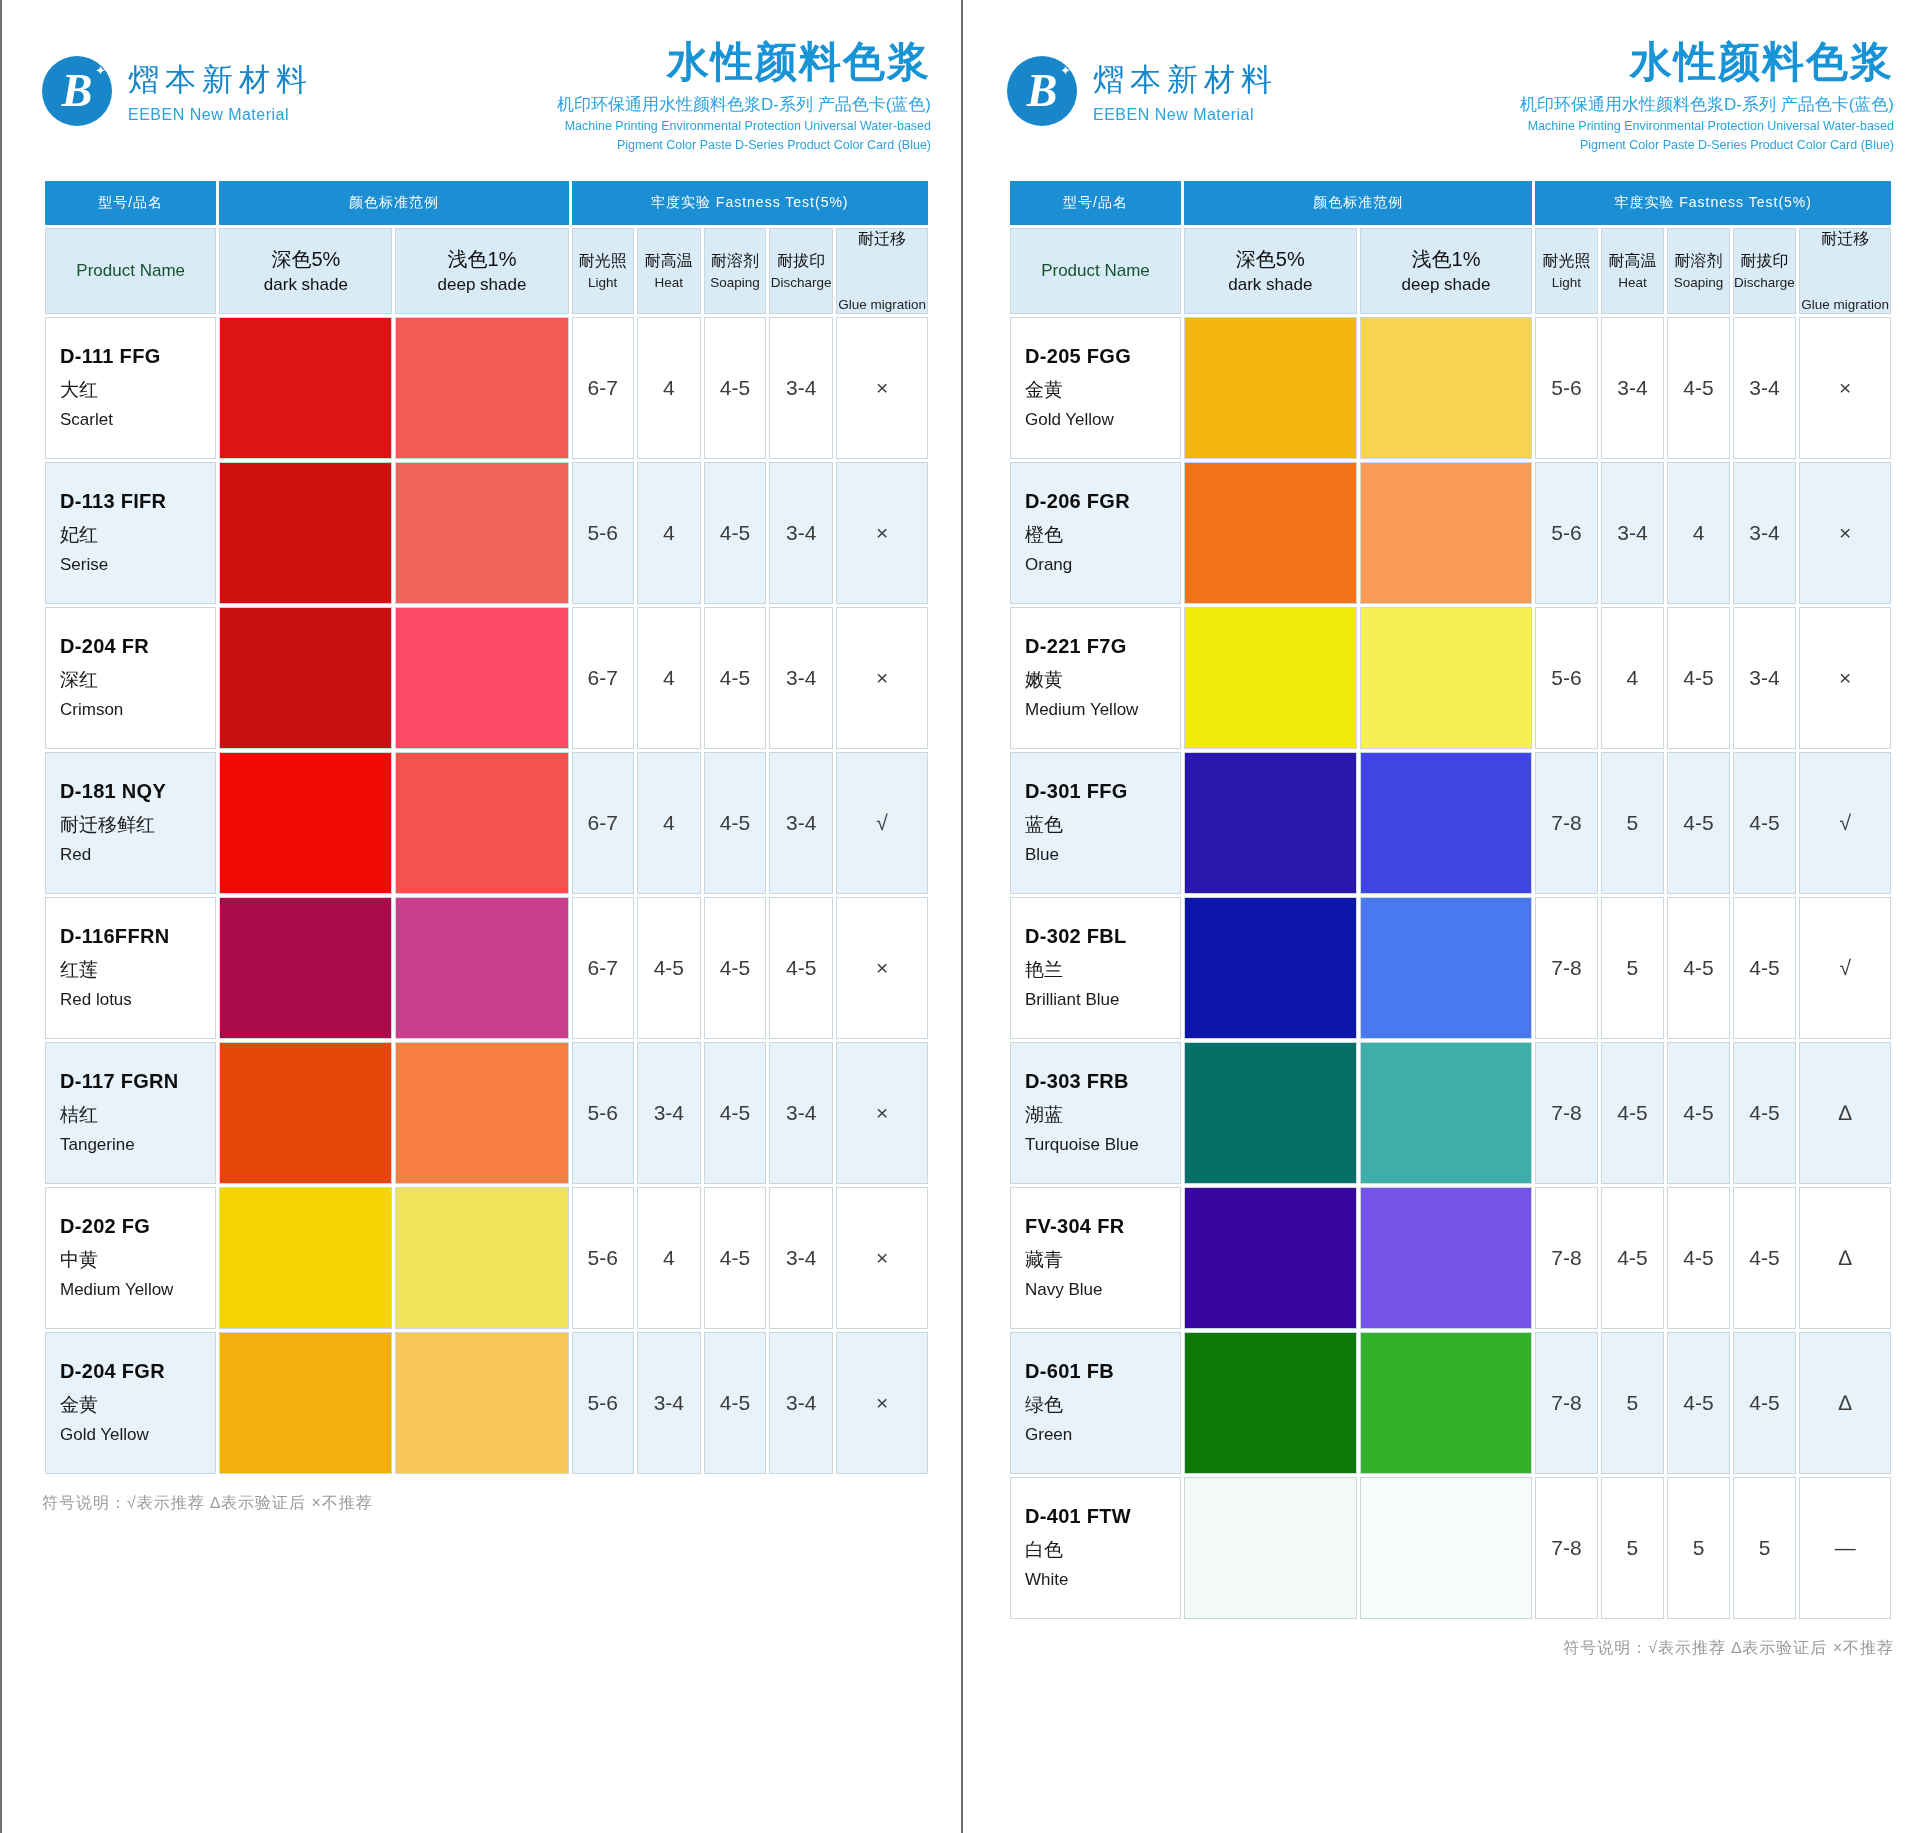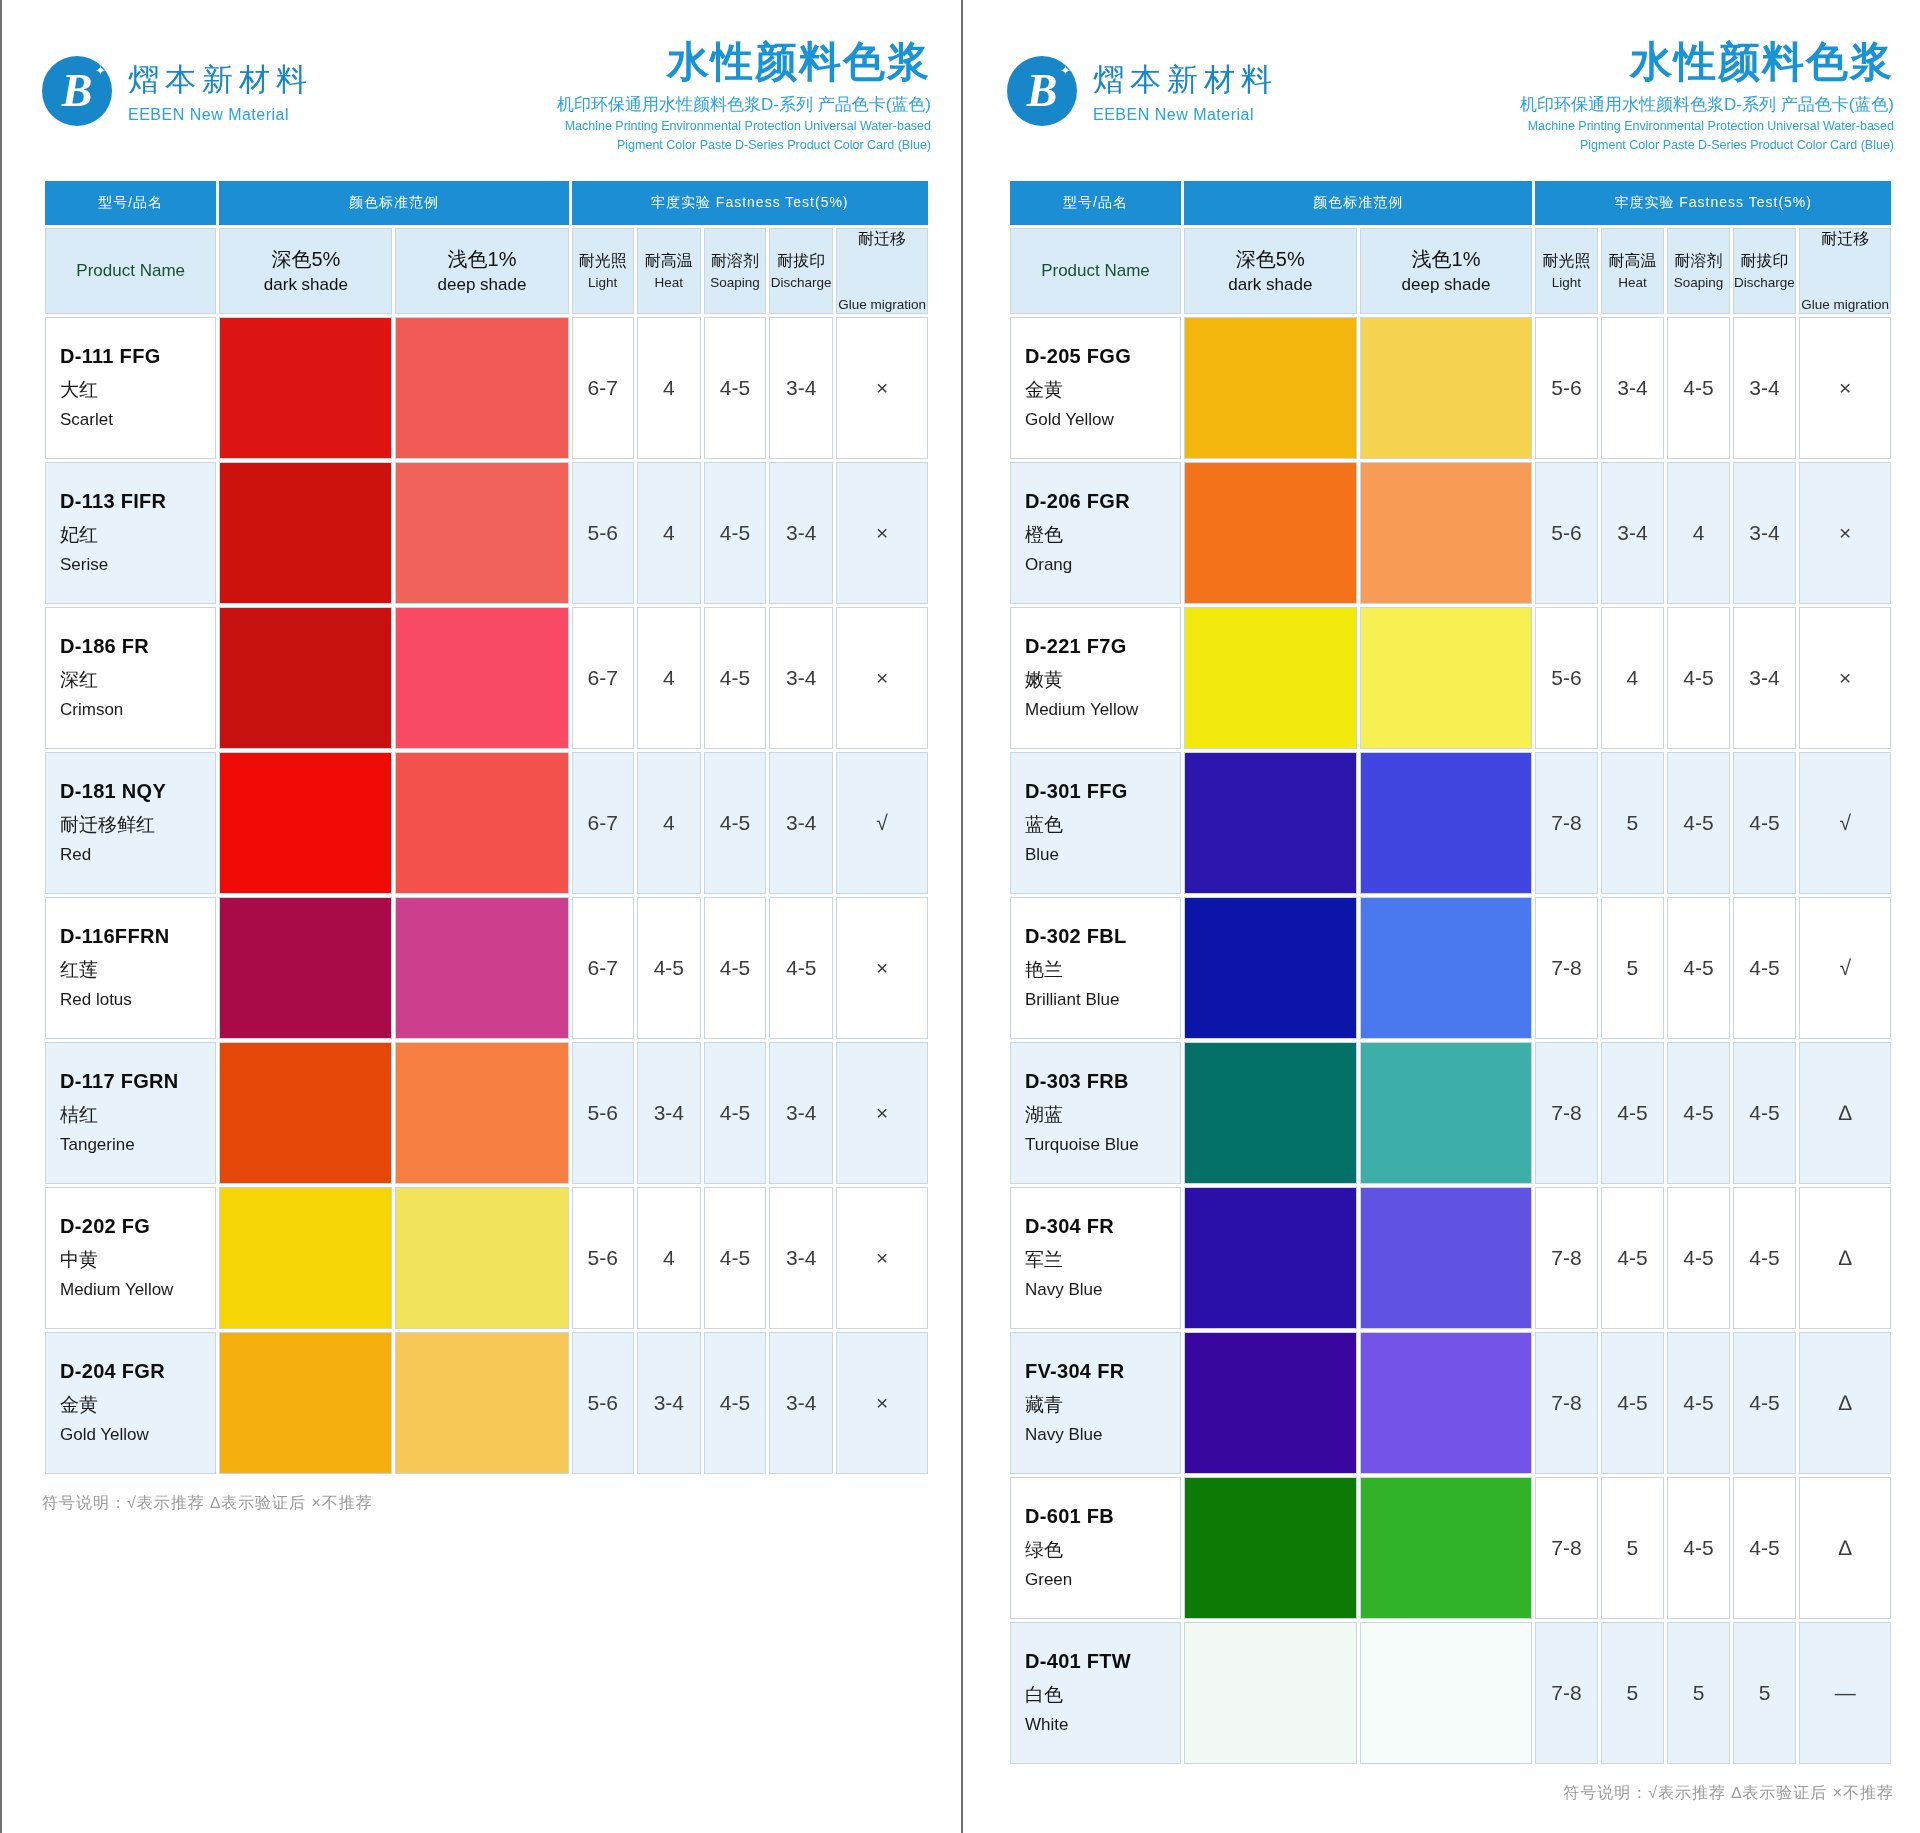--- a/index.html
+++ b/index.html
@@ -170,21 +170,21 @@
     <td class="swatch" style="background: rgb(205, 18, 14);"></td>
     <td class="swatch" style="background: rgb(240, 98, 90);"></td>
     <td class="val">5-6</td>
     <td class="val">4</td>
     <td class="val">4-5</td>
     <td class="val">3-4</td>
     <td class="val">×</td>
   </tr>
           <tr>
     <td class="name-cell">
-      <div class="code">D-186 FR</div>
+      <div class="code">D-204 FR</div>
       <div class="cn-name">深红</div>
       <div class="en-name">Crimson</div>
     </td>
     <td class="swatch" style="background: rgb(199, 17, 16);"></td>
     <td class="swatch" style="background: rgb(251, 75, 100);"></td>
     <td class="val">6-7</td>
     <td class="val">4</td>
     <td class="val">4-5</td>
     <td class="val">3-4</td>
     <td class="val">×</td>
@@ -414,34 +414,20 @@
     <td class="swatch" style="background: rgb(4, 112, 104);"></td>
     <td class="swatch" style="background: rgb(61, 175, 168);"></td>
     <td class="val">7-8</td>
     <td class="val">4-5</td>
     <td class="val">4-5</td>
     <td class="val">4-5</td>
     <td class="val">∆</td>
   </tr>
           <tr>
     <td class="name-cell">
-      <div class="code">D-304 FR</div>
-      <div class="cn-name">军兰</div>
-      <div class="en-name">Navy Blue</div>
-    </td>
-    <td class="swatch" style="background: rgb(42, 15, 168);"></td>
-    <td class="swatch" style="background: rgb(96, 82, 226);"></td>
-    <td class="val">7-8</td>
-    <td class="val">4-5</td>
-    <td class="val">4-5</td>
-    <td class="val">4-5</td>
-    <td class="val">∆</td>
-  </tr>
-          <tr>
-    <td class="name-cell">
       <div class="code">FV-304 FR</div>
       <div class="cn-name">藏青</div>
       <div class="en-name">Navy Blue</div>
     </td>
     <td class="swatch" style="background: rgb(58, 6, 160);"></td>
     <td class="swatch" style="background: rgb(115, 83, 232);"></td>
     <td class="val">7-8</td>
     <td class="val">4-5</td>
     <td class="val">4-5</td>
     <td class="val">4-5</td>

